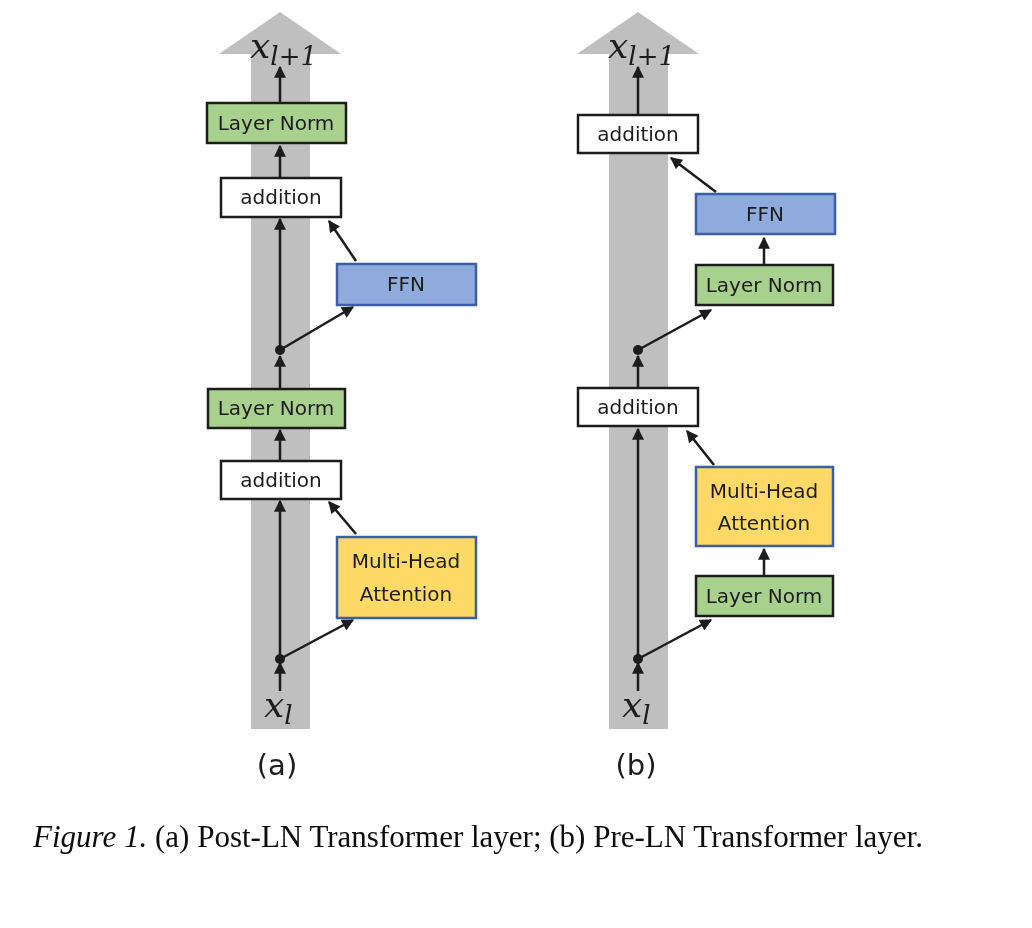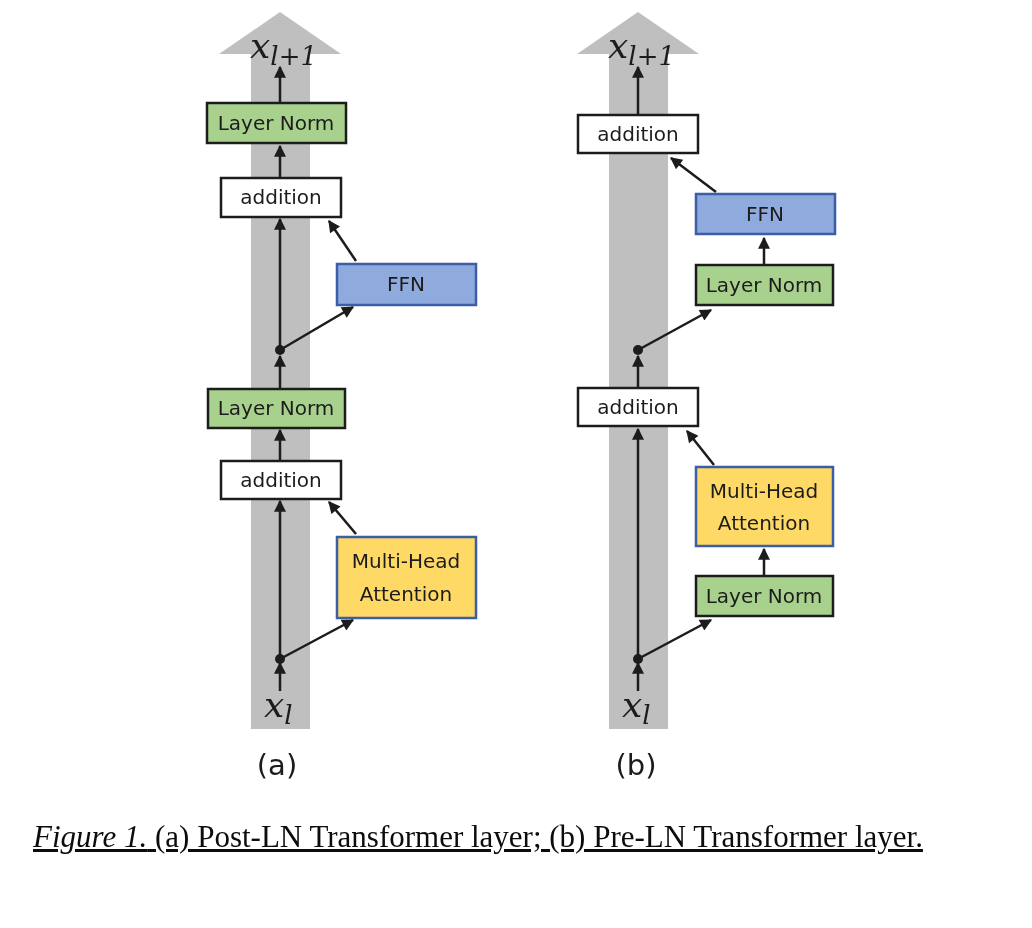--- a/index.html
+++ b/index.html
@@ -45,21 +45,20 @@
   .box {
     stroke-width: 2.5px;
   }
   #caption {
     margin: 16px 24px 0 33px;
     font-family: "Liberation Serif", serif;
     font-size: 31px;
     line-height: 1.38;
     color: #0c0c0c;
     text-align: justify;
-    text-decoration: underline;
   }
   #caption .fig-label { font-style: italic; }
 </style>
 </head>
 <body>
 
 <div id="figure-wrap">
 
 <svg width="1032" height="800" viewBox="0 0 1032 800">
   <defs>

